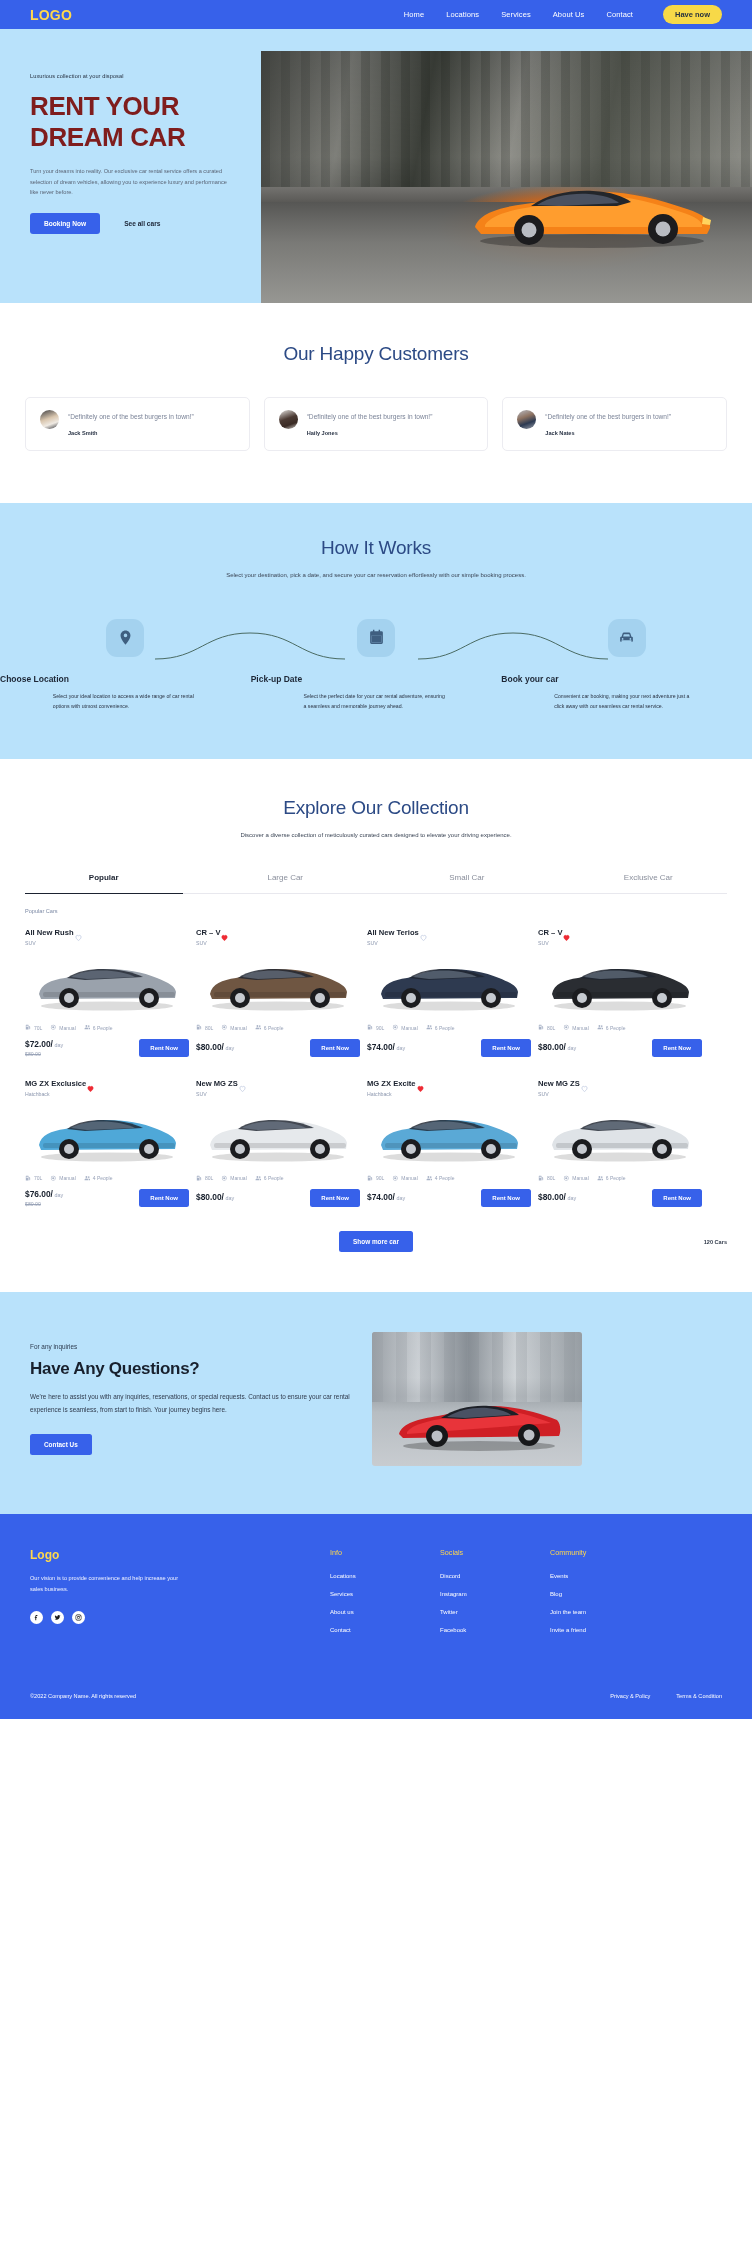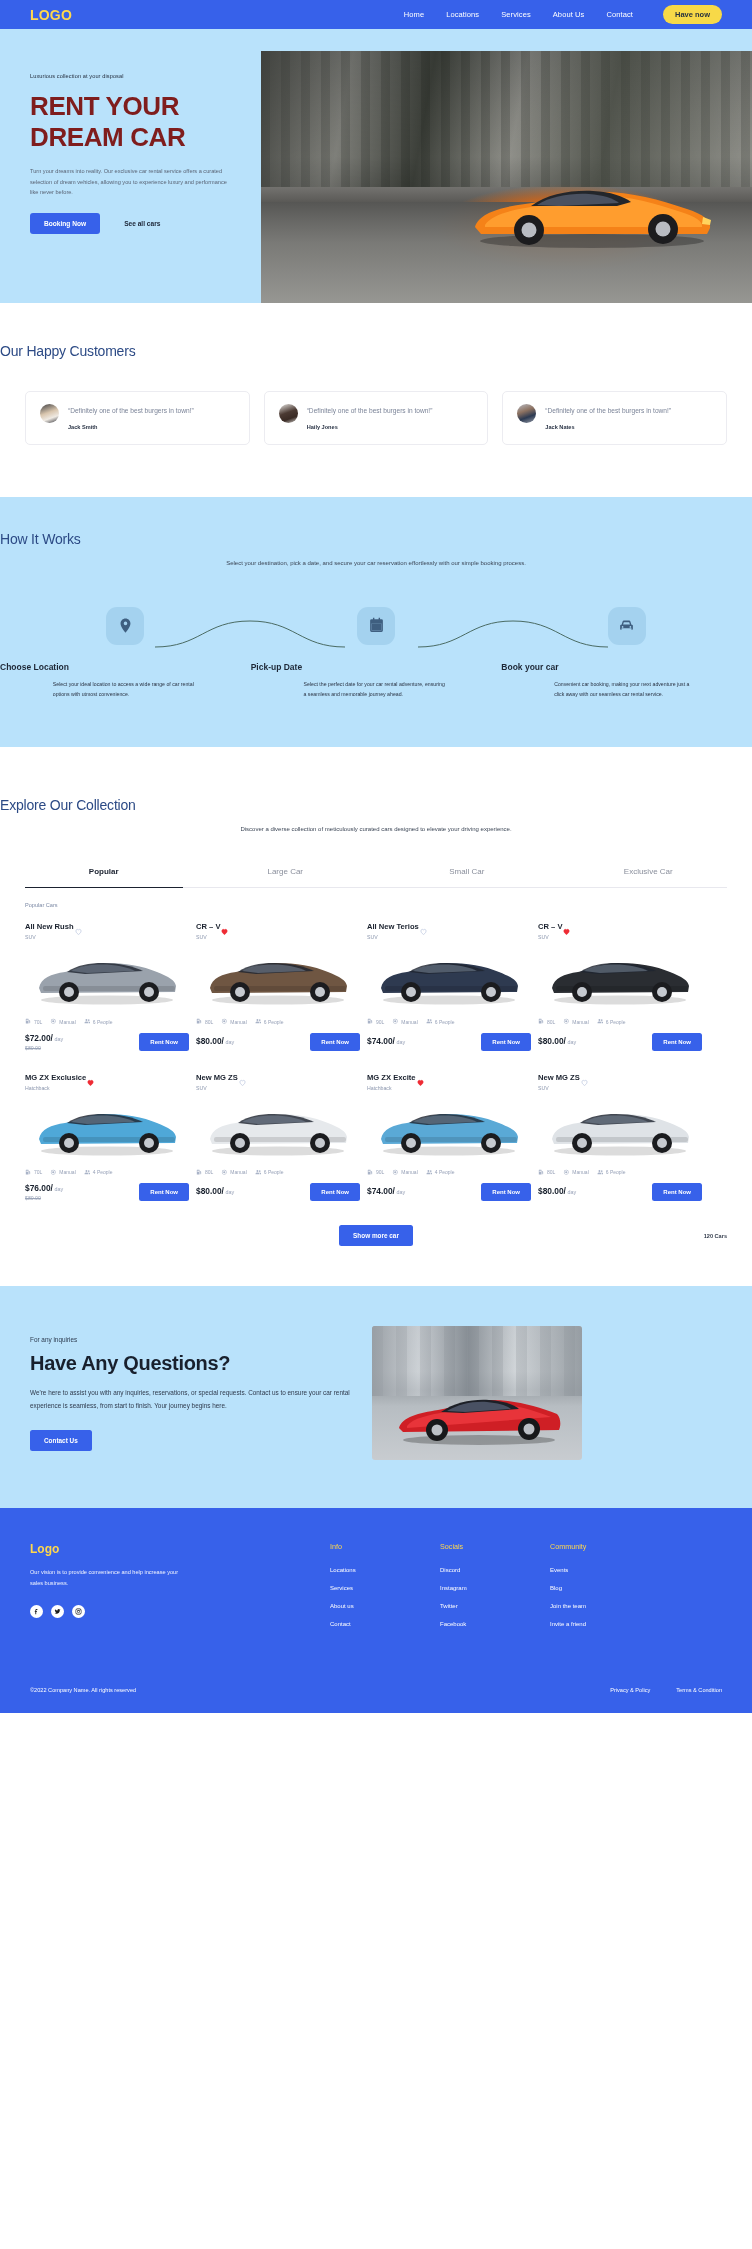--- a/index.html
+++ b/index.html
@@ -133,22 +133,22 @@
   }
   .hero-car {
     position: absolute;
     left: 42%; top: 50%;
     width: 250px; height: 72px;
     z-index: 3;
   }
 
   
   .section-title {
-    text-align: left;
-    font-size: 14px;
+    text-align: center;
+    font-size: 19px;
     font-weight: 400;
     color: #2c4a85;
     letter-spacing: -.2px;
   }
   .section-sub {
     text-align: center;
     font-size: 6px;
     line-height: 1.8;
     color: #3c4656;
     margin: 11px auto 0;
@@ -229,21 +229,21 @@
     width: 145px;
   }
   .connector {
     position: absolute;
     top: 0; left: 0;
     width: 752px; height: 50px;
     pointer-events: none;
   }
 
   
-  .collection { background: #fff; padding: 38px 0 0; margin-top: 12px; }
+  .collection { background: #fff; padding: 38px 0 0; }
   .tabs {
     display: flex;
     margin: 32px 25px 0;
     border-bottom: 1px solid #e8e8ee;
     position: relative;
     gap: 24px;
   }
   .tab {
     flex: 1;
     text-align: center;
@@ -373,21 +373,21 @@
   .questions {
     background: #b9e2fb;
     padding: 40px 30px 48px;
     display: flex;
     align-items: center;
     gap: 22px;
   }
   .q-left { width: 320px; }
   .q-eyebrow { font-size: 6.4px; color: #2d3b4f; margin-bottom: 9px; }
   .q-title {
-    font-size: 20px;
+    font-size: 17px;
     font-weight: 700;
     color: #18202d;
     letter-spacing: -.3px;
     margin-bottom: 12px;
   }
   .q-desc {
     font-size: 6.4px;
     line-height: 2.0;
     color: #2f3a4c;
     margin-bottom: 16px;

